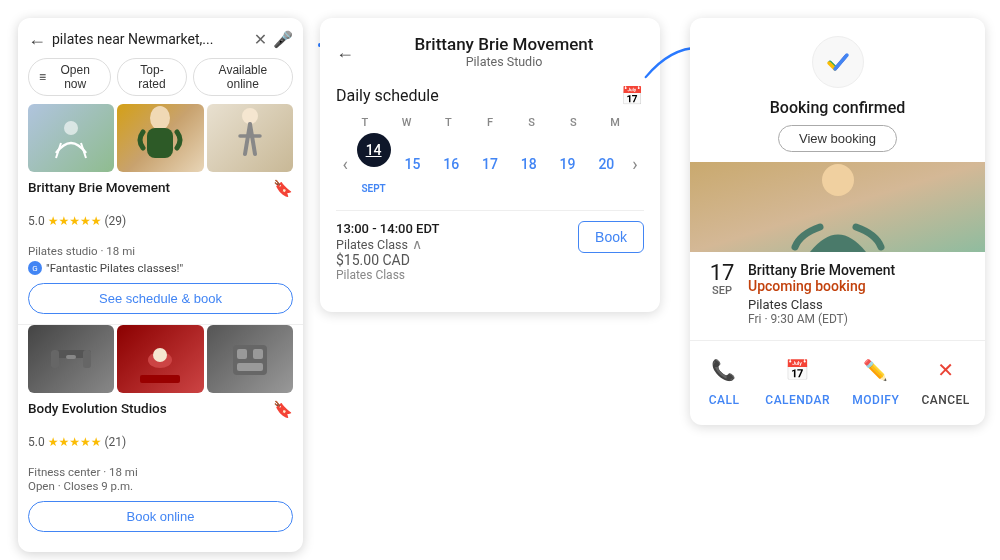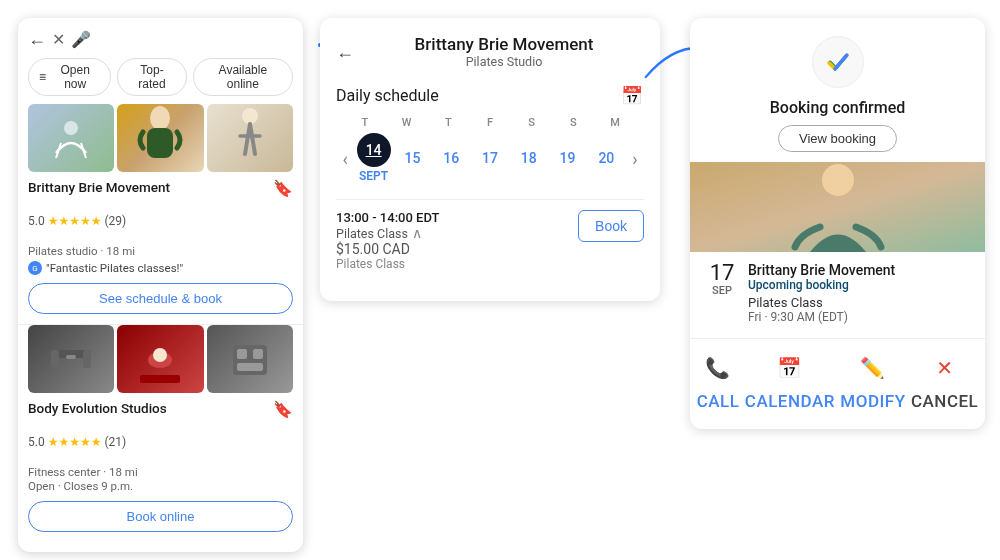--- a/index.html
+++ b/index.html
@@ -244,24 +244,24 @@
       background: #0f172a;
       color: #fff;
       text-decoration: underline;
     }
     .cal-selected-wrap {
       display: flex;
       flex-direction: column;
       align-items: center;
     }
     .cal-month-label {
-      font-size: 12px;
+      font-size: 10px;
       color: #4285f4;
       font-weight: 600;
-      margin-top: 2px;
+      margin-top: 16px;
     }
     .cal-nav { font-size: 18px; color: #888; cursor: pointer; padding: 0 4px; }
 
     .sched-slot {
       margin: 8px 16px 0 16px;
       padding: 10px 0;
       border-top: 1px solid #eee;
       display: flex;
       align-items: flex-start;
       justify-content: space-between;
@@ -374,22 +374,22 @@
       font-weight: 500;
       text-transform: uppercase;
     }
     .booking-info {}
     .booking-studio {
       font-size: 14px;
       font-weight: 500;
       color: #1a1a1a;
     }
     .booking-upcoming {
-      font-size: 12px;
-      color: #0c4a6e;
+      font-size: 14px;
+      color: #c2410c;
       font-weight: 500;
     }
     .booking-class { font-size: 13px; color: #333; margin-top: 3px; }
     .booking-time { font-size: 12px; color: #666; }
 
     
     .booking-actions {
       display: flex;
       justify-content: space-around;
       padding: 10px 4px 4px 4px;
@@ -405,35 +405,36 @@
     }
     .action-icon-wrap {
       width: 38px;
       height: 38px;
       display: flex;
       align-items: center;
       justify-content: center;
     }
     .action-icon { font-size: 20px; }
     .action-label {
-      font-size: 17px;
+      font-size: 12px;
       color: #4285f4;
       font-weight: 500;
       letter-spacing: 0.5px;
     }
     .action-cancel .action-icon { color: #ea4335; }
     .action-cancel .action-label { color: #444; }
     .action-default .action-icon { color: #4285f4; }
   </style>
 </head>
 <body>
 
 <div class="panel-search">
   <div class="search-bar">
     <span class="search-back-icon">←</span>
+    <span class="search-input">pilates near Newmarket,...</span>
     <span class="search-clear-icon">✕</span>
     <span class="search-mic-icon">🎤</span>
   </div>
   <div class="filter-bar">
     <button class="filter-btn">
       <span class="ficon">≡</span>
       <span>Open now</span>
     </button>
     <button class="filter-btn">
       <span>Top-rated</span>

